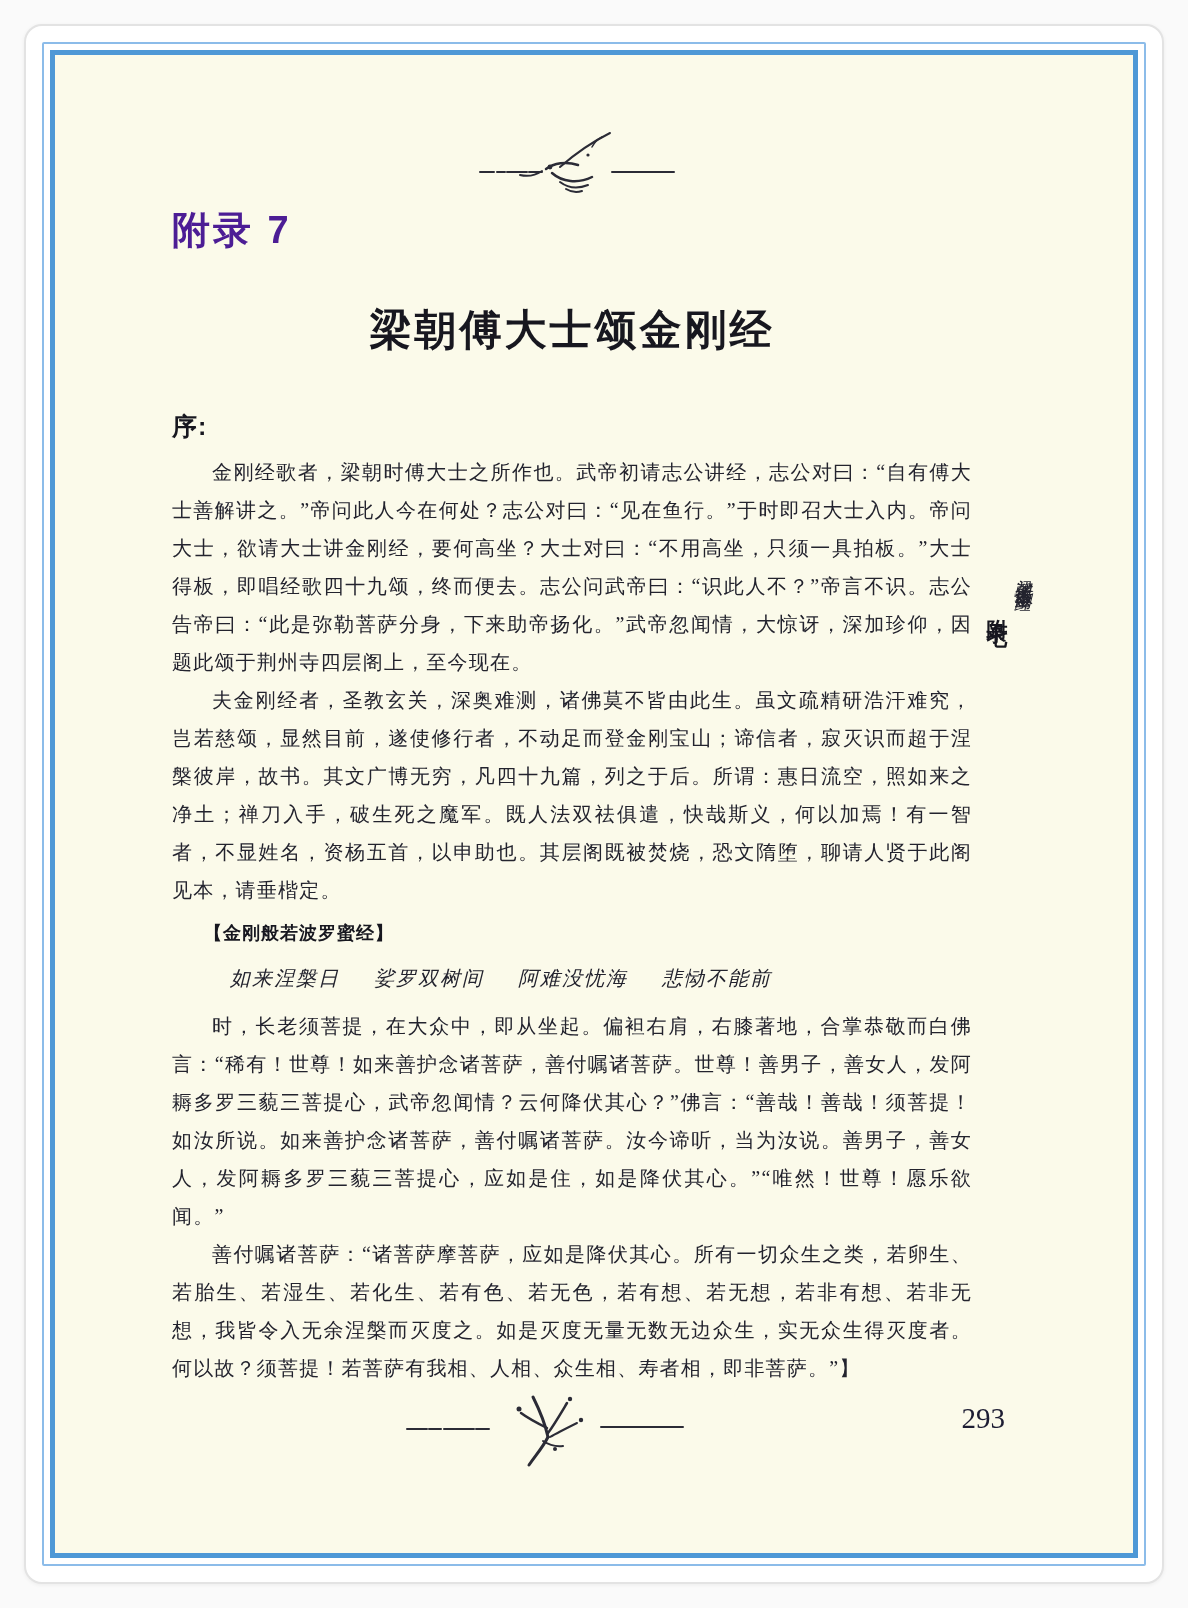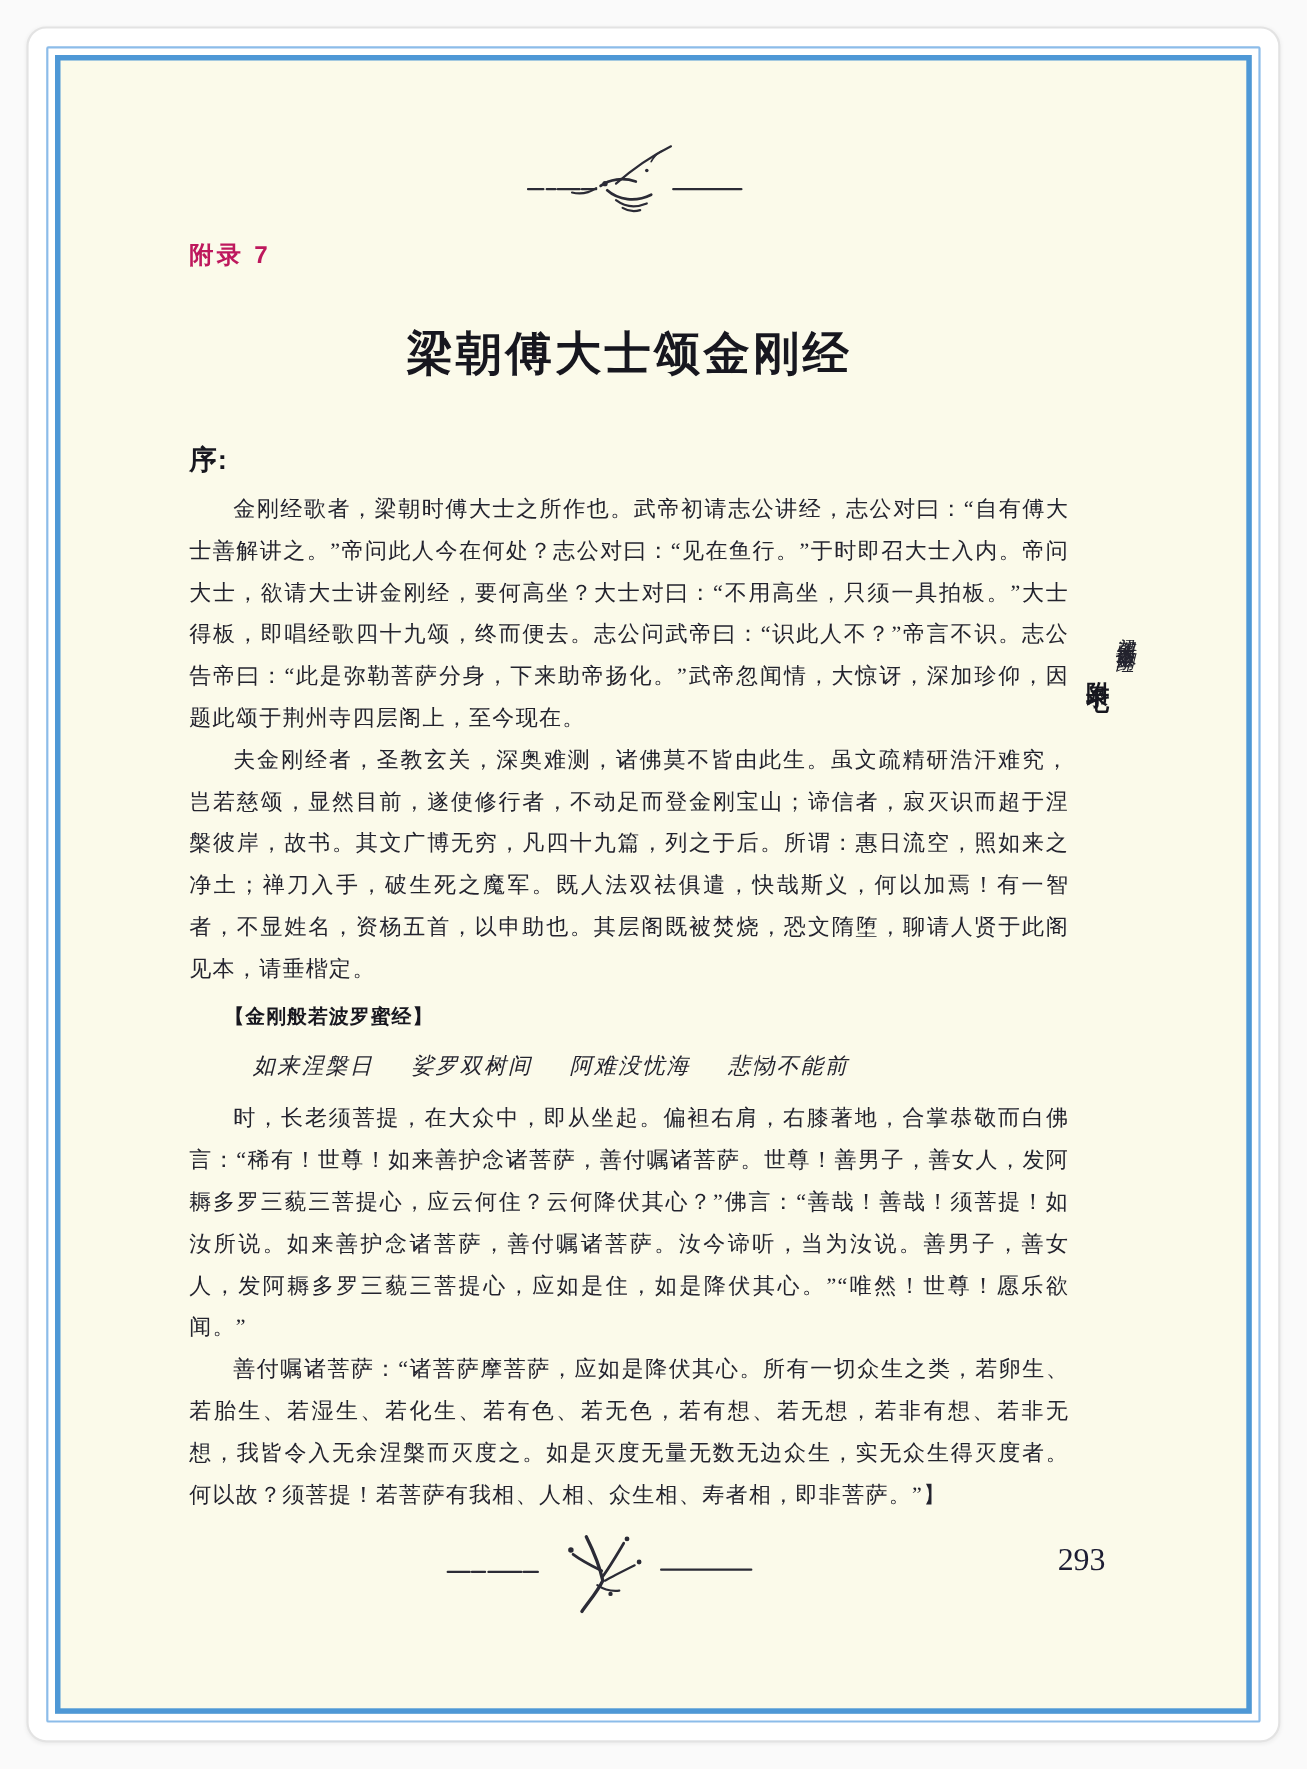--- a/index.html
+++ b/index.html
@@ -23,22 +23,22 @@
     position:absolute; inset:50px; border:5px solid #4e98d6; background:#fbfaea;
   }
 
   .content {
     position:absolute; left:172px; top:60px; width:800px;
   }
 
   .ornament-top { display:block; margin:65px auto 0 auto; width:260px; height:80px; }
 
   .appendix-label {
-    margin-top:12px; font-family:"Liberation Sans", sans-serif;
-    font-size:22px; font-weight:bold; color:#be185d; letter-spacing:3px;
+    font-family:"Liberation Sans", sans-serif;
+    font-size:38px; font-weight:bold; color:#4c1d95; letter-spacing:3px;
   }
 
   .doc-title {
     margin-top:46px; text-align:center; font-family:"Liberation Sans", sans-serif;
     font-size:42px; font-weight:bold; color:#17171f; letter-spacing:3px;
   }
 
   .preface-label {
     margin-top:52px; font-family:"Liberation Sans", sans-serif;
     font-size:25px; font-weight:bold; color:#17171f; letter-spacing:1px;
@@ -123,21 +123,21 @@
 
     <div class="verse-block">
       <div class="verse-row">
         <span class="verse-phrase">如来涅槃日</span>
         <span class="verse-phrase">娑罗双树间</span>
         <span class="verse-phrase">阿难没忧海</span>
         <span class="verse-phrase">悲恸不能前</span>
       </div>
     </div>
 
-    <p class="para">时，长老须菩提，在大众中，即从坐起。偏袒右肩，右膝著地，合掌恭敬而白佛言：“稀有！世尊！如来善护念诸菩萨，善付嘱诸菩萨。世尊！善男子，善女人，发阿耨多罗三藐三菩提心，应云何住？云何降伏其心？”佛言：“善哉！善哉！须菩提！如汝所说。如来善护念诸菩萨，善付嘱诸菩萨。汝今谛听，当为汝说。善男子，善女人，发阿耨多罗三藐三菩提心，应如是住，如是降伏其心。”“唯然！世尊！愿乐欲闻。”</p>
+    <p class="para">时，长老须菩提，在大众中，即从坐起。偏袒右肩，右膝著地，合掌恭敬而白佛言：“稀有！世尊！如来善护念诸菩萨，善付嘱诸菩萨。世尊！善男子，善女人，发阿耨多罗三藐三菩提心，武帝忽闻情？云何降伏其心？”佛言：“善哉！善哉！须菩提！如汝所说。如来善护念诸菩萨，善付嘱诸菩萨。汝今谛听，当为汝说。善男子，善女人，发阿耨多罗三藐三菩提心，应如是住，如是降伏其心。”“唯然！世尊！愿乐欲闻。”</p>
     <p class="para">善付嘱诸菩萨：“诸菩萨摩菩萨，应如是降伏其心。所有一切众生之类，若卵生、若胎生、若湿生、若化生、若有色、若无色，若有想、若无想，若非有想、若非无想，我皆令入无余涅槃而灭度之。如是灭度无量无数无边众生，实无众生得灭度者。何以故？须菩提！若菩萨有我相、人相、众生相、寿者相，即非菩萨。”】</p>
 
   </div>
 
   <div class="sidebar">
     <div class="sidebar-title">梁朝傅大士颂金刚经</div>
     <div class="sidebar-appendix">附录七</div>
   </div>
 
   <svg class="ornament-bottom" viewBox="0 0 300 90" fill="none" stroke="#2b2b36" stroke-linecap="round">

